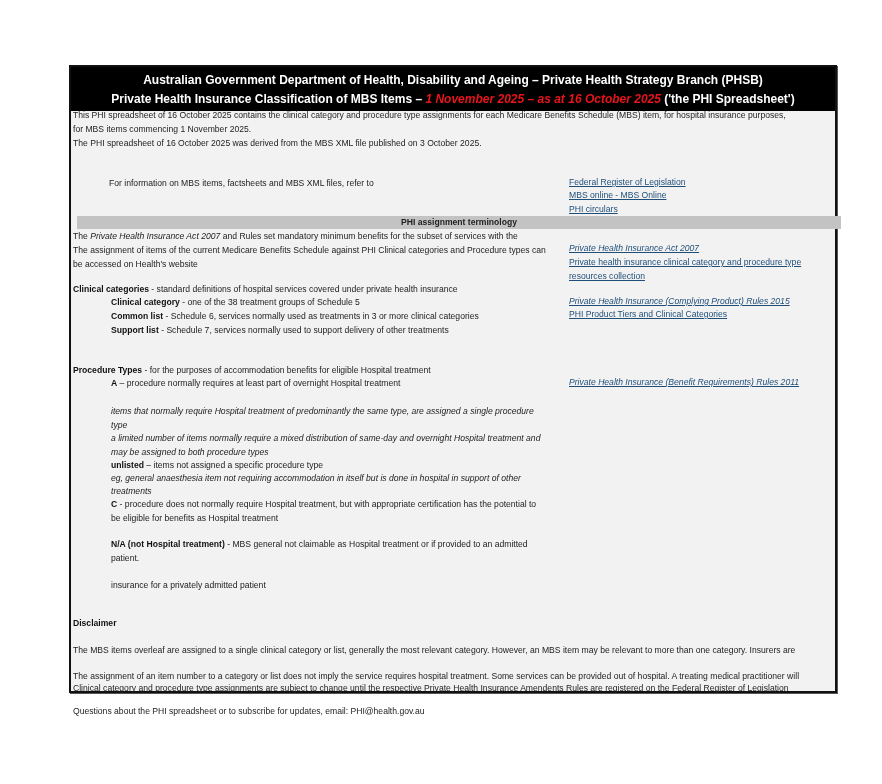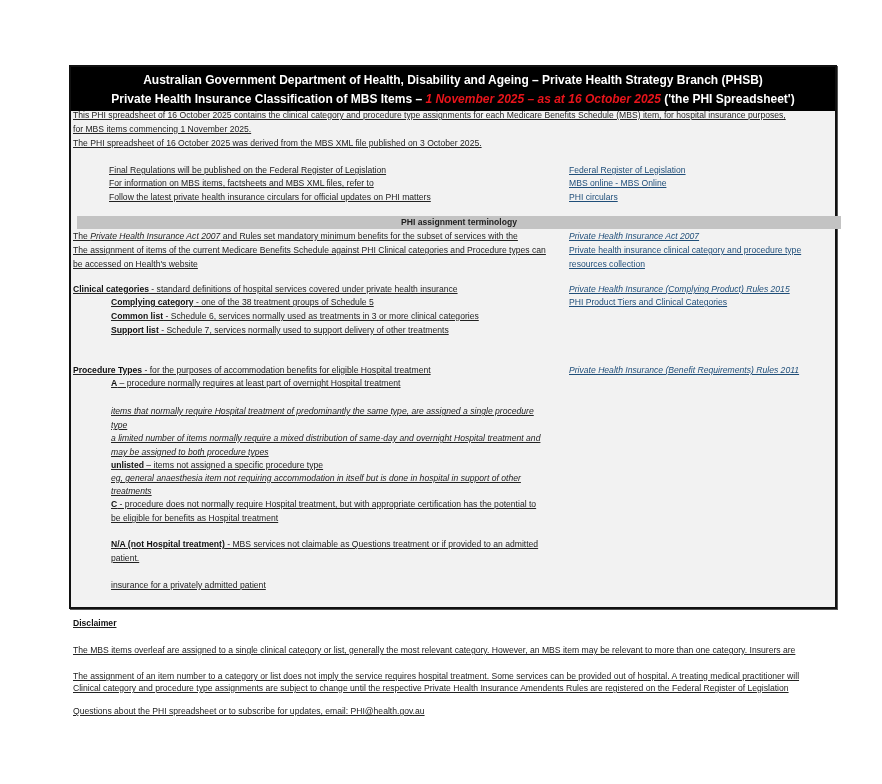--- a/index.html
+++ b/index.html
@@ -1,71 +1,69 @@
 <!DOCTYPE html>
 <html><head>
 <meta charset="utf-8">
 <style>
   html, body { margin:0; padding:0; background:#ffffff; }
   body { width:882px; height:784px; position:relative; font-family:"Liberation Sans", sans-serif; color:#222; }
   .sheet {
-    position:absolute; left:69px; top:65px; width:768px; height:544px;
+    position:absolute; left:69px; top:65px; width:768px; height:628px;
     border:2px solid #111; background:#f2f2f2; box-sizing:border-box;
     box-shadow: 1px 1px 0 #555;
   }
   .banner { background:#000; color:#fff; text-align:center; font-weight:bold; font-size:12px; padding:4px 0 2px 0; }
   .banner .line { height:19px; line-height:19px; }
   .red { color:#e8141b;font-style:italic; }
-  .row { position:absolute; left:2px; font-size:8.6px; line-height:13.5px; white-space:nowrap;text-decoration:underline; }
+  .row { position:absolute; left:2px; font-size:8.6px; line-height:13.5px; white-space:nowrap; }
   .indent1 { left:38px; }
   .indent2 { left:40px; }
-  .link { position:absolute; left:498px; font-size:8.6px; line-height:13.5px; color:#1f4e79; text-decoration:underline; white-space:nowrap; cursor:pointer; }
+  .link { position:absolute; left:498px; font-size:8.6px; line-height:13.5px; color:#1f4e79; text-decoration:underline; white-space:nowrap; cursor:pointer;margin-top:12px; }
   .link.it { font-style:italic; }
   .band { position:absolute; left:0; width:764px; top:149px; height:13px; background:#c3c3c3; font-size:8.6px; font-weight:bold; line-height:13px; text-align:center;margin-left:6px; }
   b { font-weight:bold; color:#111; }
   i { font-style:italic; }
 </style>
 </head>
 <body>
 
 <div class="sheet">
   <div class="banner">
     <div class="line">Australian Government Department of Health, Disability and Ageing – Private Health Strategy Branch (PHSB)</div>
     <div class="line">
       <span>Private Health Insurance Classification of MBS Items – </span><span class="red">1 November 2025</span><span class="red"> – </span><span class="red">as at 16 October 2025</span><span> ('the PHI Spreadsheet')</span>
     </div>
   </div>
 
   <div class="row" style="top:42px">This PHI spreadsheet of 16 October 2025 contains the clinical category and procedure type assignments for each Medicare Benefits Schedule (MBS) item, for hospital insurance purposes,</div>
   <div class="row" style="top:56px">for MBS items commencing 1 November 2025.</div>
   <div class="row" style="top:70px">The PHI spreadsheet of 16 October 2025 was derived from the MBS XML file published on 3 October 2025.</div>
 
-  <div class="row indent1" style="top:97px">Final Regulations will be published on the Federal Register of Legislation</div>
   <div class="row indent1" style="top:110px">For information on MBS items, factsheets and MBS XML files, refer to</div>
-  <div class="row indent1" style="top:124px">Follow the latest private health insurance circulars for official updates on PHI matters</div>
   <a class="link" style="top:97px">Federal Register of Legislation</a>
   <a class="link" style="top:110px">MBS online - MBS Online</a>
   <a class="link" style="top:124px">PHI circulars</a>
 
   <div class="band">PHI assignment terminology</div>
 
   <div class="row" style="top:163px">
     <span>The </span><i>Private Health Insurance Act 2007</i><span>  and Rules set mandatory minimum benefits for the subset of services with the</span>
   </div>
   <div class="row" style="top:177px">The assignment of items of the current Medicare Benefits Schedule against PHI Clinical categories and Procedure types can</div>
   <div class="row" style="top:191px">be accessed on Health's website</div>
   <a class="link it" style="top:163px">Private Health Insurance Act 2007</a>
   <a class="link" style="top:177px">Private health insurance clinical category and procedure type</a>
   <a class="link" style="top:191px">resources collection</a>
 
   <div class="row" style="top:216px">
     <b>Clinical categories</b><span> - standard definitions of hospital services covered under private health insurance</span>
   </div>
   <div class="row indent2" style="top:229px">
-    <b>Complying category</b><span>  - one of the 38 treatment groups of Schedule 5</span>
+    <b>Clinical category</b><span>  - one of the 38 treatment groups of Schedule 5</span>
   </div>
   <div class="row indent2" style="top:243px">
     <b>Common list</b><span> - Schedule 6, services normally used as treatments in 3 or more clinical categories</span>
   </div>
   <div class="row indent2" style="top:257px">
     <b>Support list</b><span> - Schedule 7, services normally used to support delivery of other treatments</span>
   </div>
   <a class="link it" style="top:216px">Private Health Insurance (Complying Product) Rules 2015</a>
   <a class="link" style="top:229px">PHI Product Tiers and Clinical Categories</a>
 
@@ -84,21 +82,21 @@
     <b>unlisted</b><span> – items not assigned a specific procedure type</span>
   </div>
   <div class="row indent2" style="top:405px"><i> eg, general anaesthesia item not requiring accommodation in itself but is done in hospital in support of other</i></div>
   <div class="row indent2" style="top:418px"><i>treatments</i></div>
   <div class="row indent2" style="top:431px">
     <b>C</b><span> - procedure does not normally require Hospital treatment, but with appropriate certification has the potential to</span>
   </div>
   <div class="row indent2" style="top:445px">be eligible for benefits as Hospital treatment</div>
 
   <div class="row indent2" style="top:471px">
-    <b>N/A (not Hospital treatment)</b><span> - MBS services not claimable as Questions treatment or if provided to an admitted</span>
+    <b>N/A (not Hospital treatment)</b><span> - MBS general not claimable as Hospital treatment or if provided to an admitted</span>
   </div>
   <div class="row indent2" style="top:485px">patient.</div>
   <div class="row indent2" style="top:512px">insurance for a privately admitted patient</div>
 
   <div class="row" style="top:550px"><b>Disclaimer</b></div>
   <div class="row" style="top:577px">The MBS items overleaf are assigned to a single clinical category or list, generally the most relevant category. However, an MBS item may be relevant to more than one category. Insurers are</div>
   <div class="row" style="top:603px">The assignment of an item number to a category or list does not imply the service requires hospital treatment. Some services can be provided out of hospital.  A treating medical practitioner will</div>
   <div class="row" style="top:615px">Clinical category and procedure type assignments are subject to change until the respective Private Health Insurance Amendents Rules are registered on the Federal Register of Legislation</div>
   <div class="row" style="top:638px">Questions about the PHI spreadsheet or to subscribe for updates, email: PHI@health.gov.au</div>
 </div>

